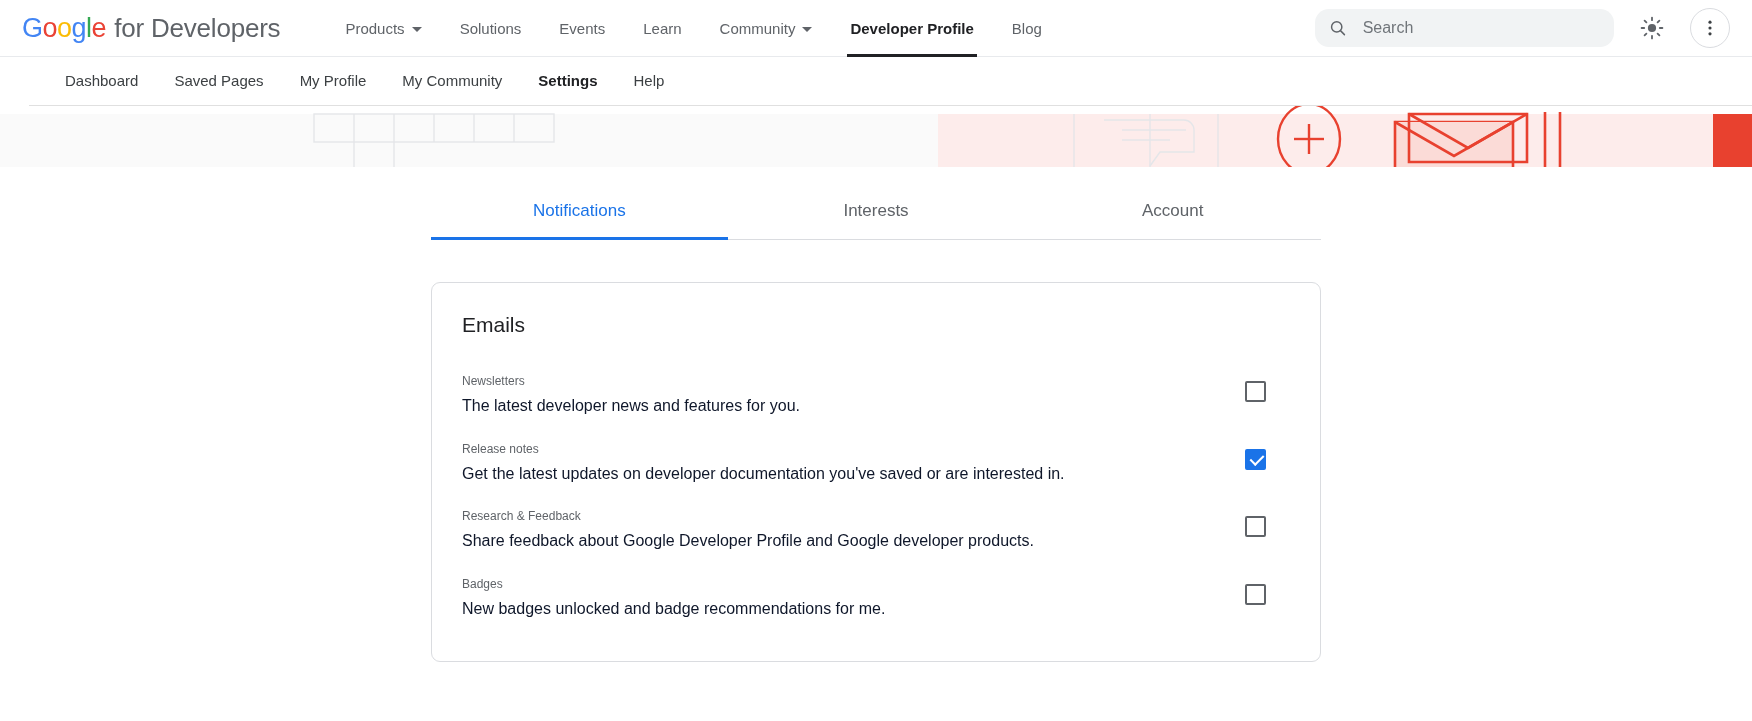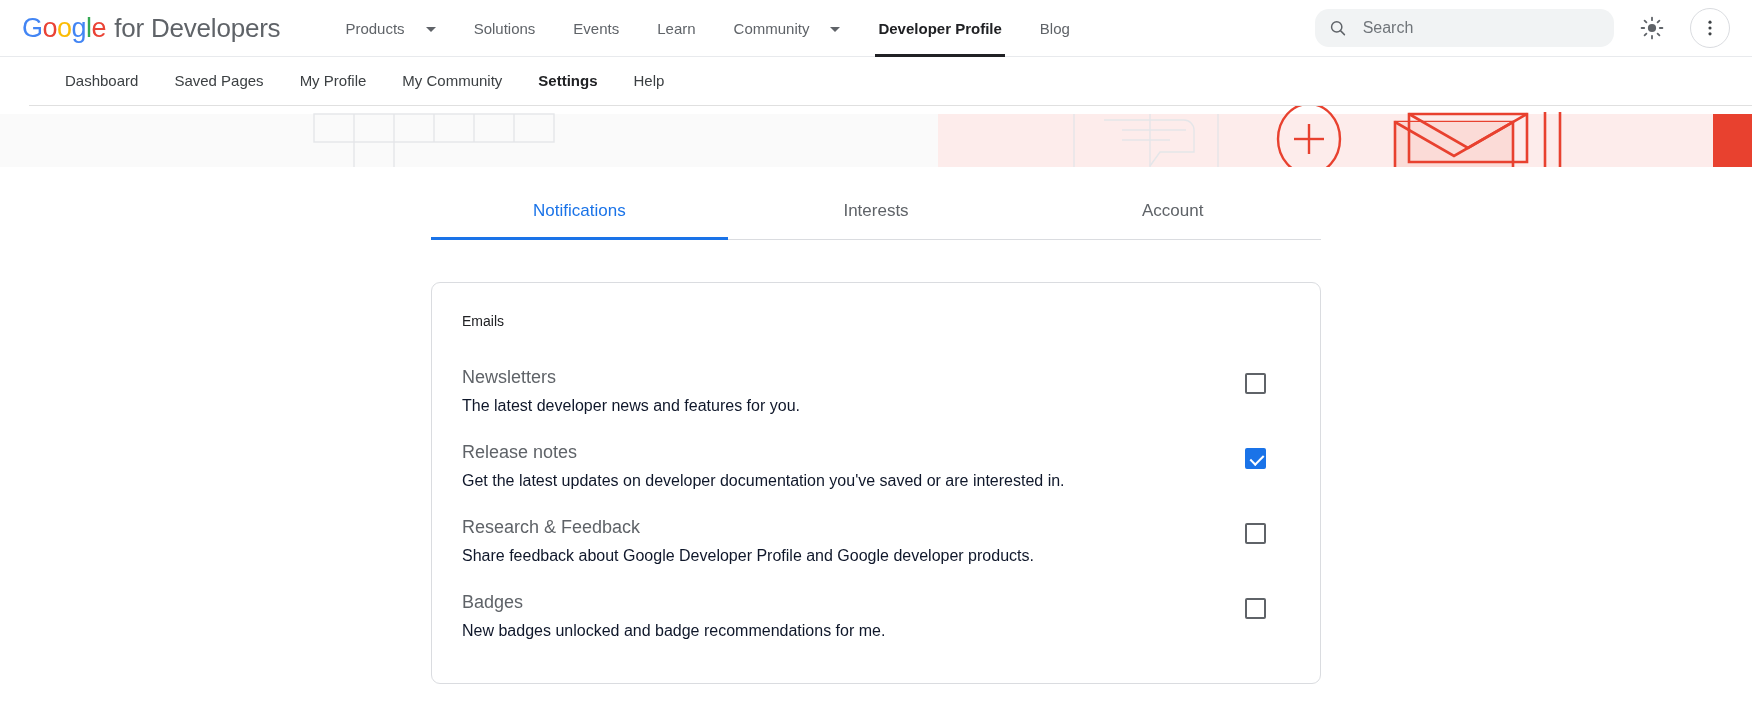--- a/index.html
+++ b/index.html
@@ -38,21 +38,21 @@
     font-size: 26px;
     margin-left: 8px;
     font-weight: 400;
   }
 
   .mainnav { display: flex; align-items: stretch; height: 57px; }
   .mainnav .nav-item {
     position: relative;
     display: flex;
     align-items: center;
-    gap: 21px;
+    gap: 7px;
     padding: 0 19px;
     font-size: 15px;
     color: #5f6368;
     cursor: pointer;
     height: 57px;
     white-space: nowrap;
   }
   .mainnav .nav-item.active { color: #202124; font-weight: 700; }
   .mainnav .nav-item.active::after {
     content: "";
@@ -180,33 +180,33 @@
 
   
   .card {
     margin-top: 42px;
     border: 1px solid #dadce0;
     border-radius: 9px;
     background: #fff;
     padding: 30px 30px 26px 30px;
   }
   .card-title {
-    font-size: 14px;
+    font-size: 21px;
     color: #202124;
     margin: 0 0 28px 0;
     font-weight: 400;
   }
   .pref-row {
     display: flex;
     align-items: flex-start;
     padding: 9px 0 16px 0;
   }
   .pref-text { flex: 1; padding-right: 24px; }
   .pref-name {
-    font-size: 18px;
+    font-size: 12px;
     color: #5f6368;
     margin-bottom: 6px;
     line-height: 1.25;
   }
   .pref-desc {
     font-size: 16px;
     color: #0f172a;
     line-height: 1.35;
   }
 

